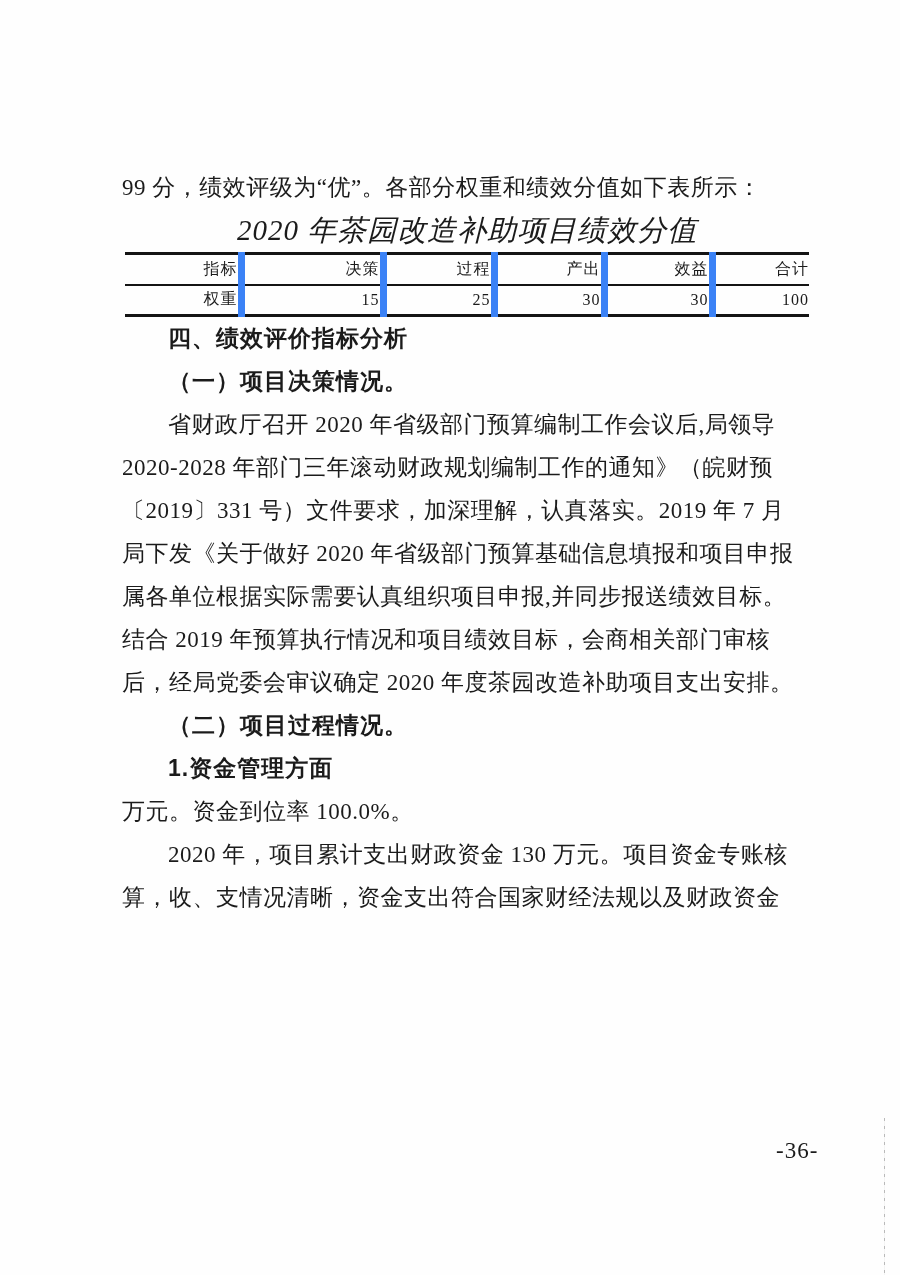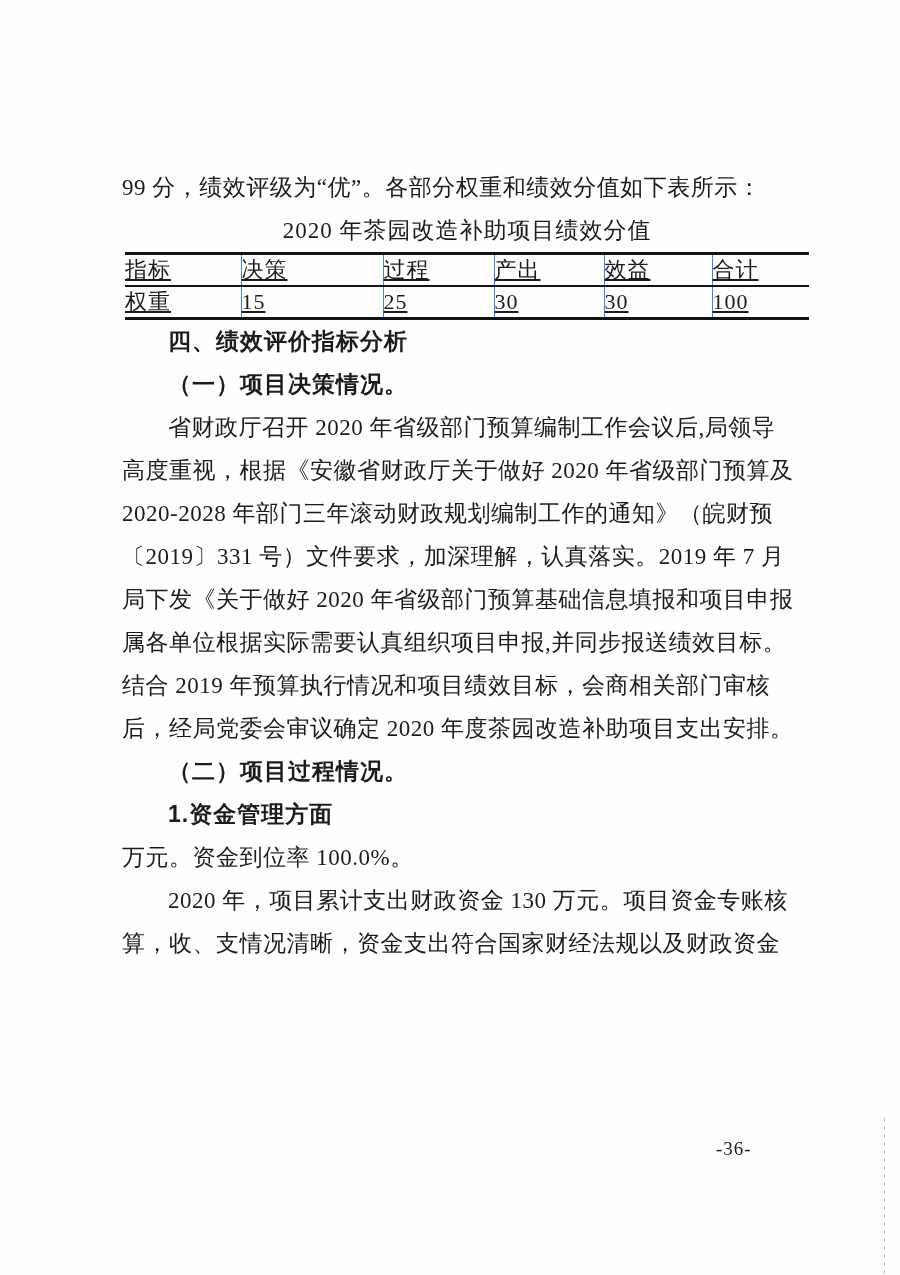--- a/index.html
+++ b/index.html
@@ -30,52 +30,52 @@
     letter-spacing: 0.5px;
   }
   .indent { padding-left: 46px; }
   .heading {
     font-family: "Liberation Sans", "DejaVu Sans", sans-serif;
     font-weight: 700;
     letter-spacing: 1px;
   }
   .title-line {
     text-align: center;
-    font-size: 23px;
+    font-size: 29px;
     height: 43px;
     line-height: 43px;
     letter-spacing: 1px;
+    font-style: italic;
   }
   table.score-table {
     border-collapse: collapse;
     table-layout: fixed;
     width: 684px;
     margin-left: 3px;
     border-top: 3px solid #141414;
     border-bottom: 3px solid #141414;
   }
   table.score-table tr { height: 31px; }
   table.score-table th,
   table.score-table td {
     font-weight: 400;
-    font-size: 22px;
-    text-align: left;
+    font-size: 16px;
+    text-align: right;
     vertical-align: middle;
     padding: 0;
     border-bottom: 2px solid #141414;
     letter-spacing: 1px;
-    text-decoration: underline;
   }
   table.score-table tr:last-child td { border-bottom: none; }
   table.score-table th + th,
-  table.score-table td + td { border-left: 1px solid #3b82f6; }
+  table.score-table td + td { border-left: 7px solid #3b82f6; }
   .page-number {
     position: absolute;
-    left: 716px; top: 1138px;
-    font-size: 19px;
+    left: 776px; top: 1138px;
+    font-size: 23px;
     letter-spacing: 1px;
   }
   .scan-line {
     position: absolute;
     left: 884px; top: 1118px;
     width: 1px; height: 157px;
     background: repeating-linear-gradient(
       to bottom,
       rgba(60,60,60,0.35) 0 3px,
       rgba(60,60,60,0.05) 3px 8px
@@ -122,21 +122,20 @@
           <td>100</td>
         </tr>
       </tbody>
     </table>
 
     <div class="line heading indent">四、绩效评价指标分析</div>
 
     <div class="line heading indent">（一）项目决策情况。</div>
 
     <div class="line indent">省财政厅召开 2020 年省级部门预算编制工作会议后,局领导</div>
-    <div class="line">高度重视，根据《安徽省财政厅关于做好 2020 年省级部门预算及</div>
     <div class="line">2020-2028 年部门三年滚动财政规划编制工作的通知》（皖财预</div>
     <div class="line">〔2019〕331 号）文件要求，加深理解，认真落实。2019 年 7 月</div>
     <div class="line">局下发《关于做好 2020 年省级部门预算基础信息填报和项目申报</div>
     <div class="line">属各单位根据实际需要认真组织项目申报,并同步报送绩效目标。</div>
     <div class="line">结合 2019 年预算执行情况和项目绩效目标，会商相关部门审核</div>
     <div class="line">后，经局党委会审议确定 2020 年度茶园改造补助项目支出安排。</div>
 
     <div class="line heading indent">（二）项目过程情况。</div>
 
     <div class="line heading indent">1.资金管理方面</div>

